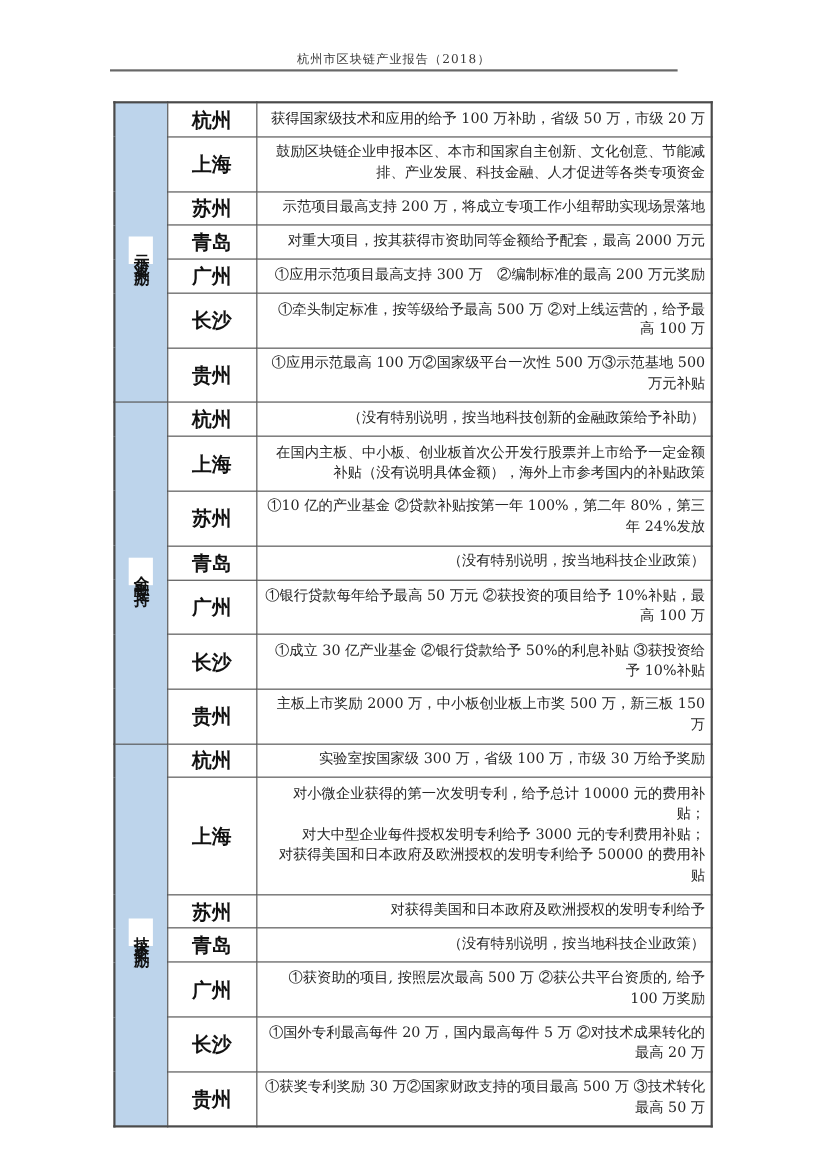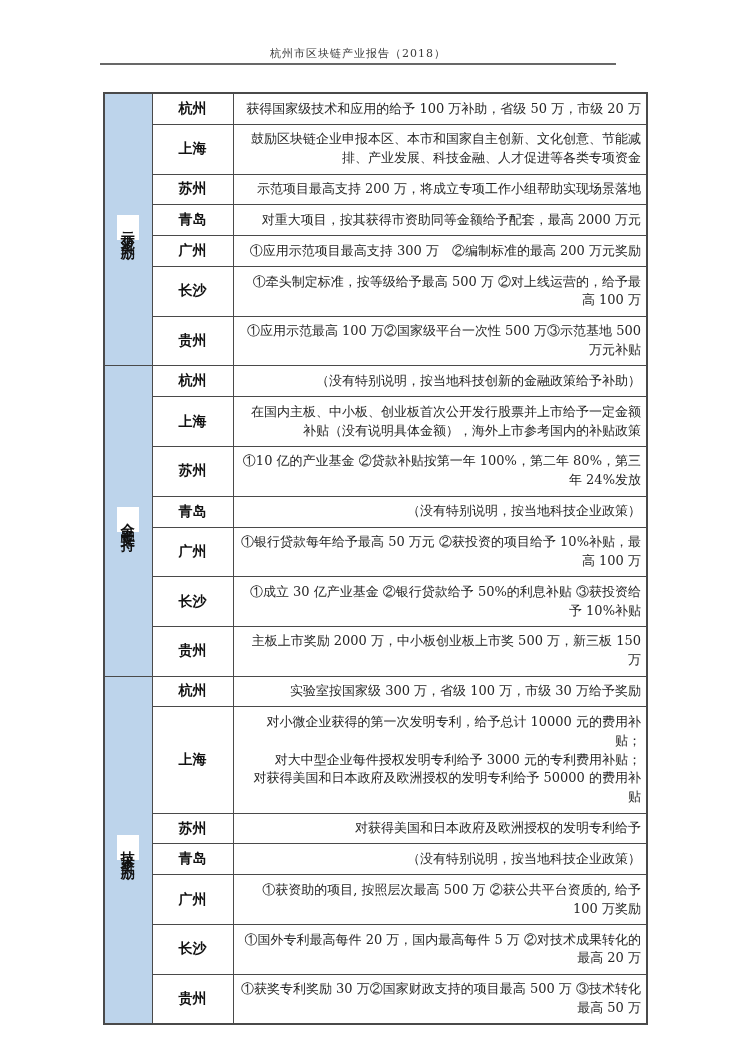--- a/index.html
+++ b/index.html
@@ -68,21 +68,21 @@
     font-weight: bold;
     font-size: 14px;
     letter-spacing: 5px;
     line-height: 1.3;
     padding: 5px 2px 0 2px;
     color: #111;
   }
   td.city {
     text-align: center;
     font-weight: bold;
-    font-size: 14px;
+    font-size: 18px;
     color: #111;
   }
   td.desc {
     font-size: 13px;
     line-height: 1.45;
     padding: 5.5px 5px 5.5px 7px;
     white-space: pre-line;
     text-align: right;
   }
   .page-number {

